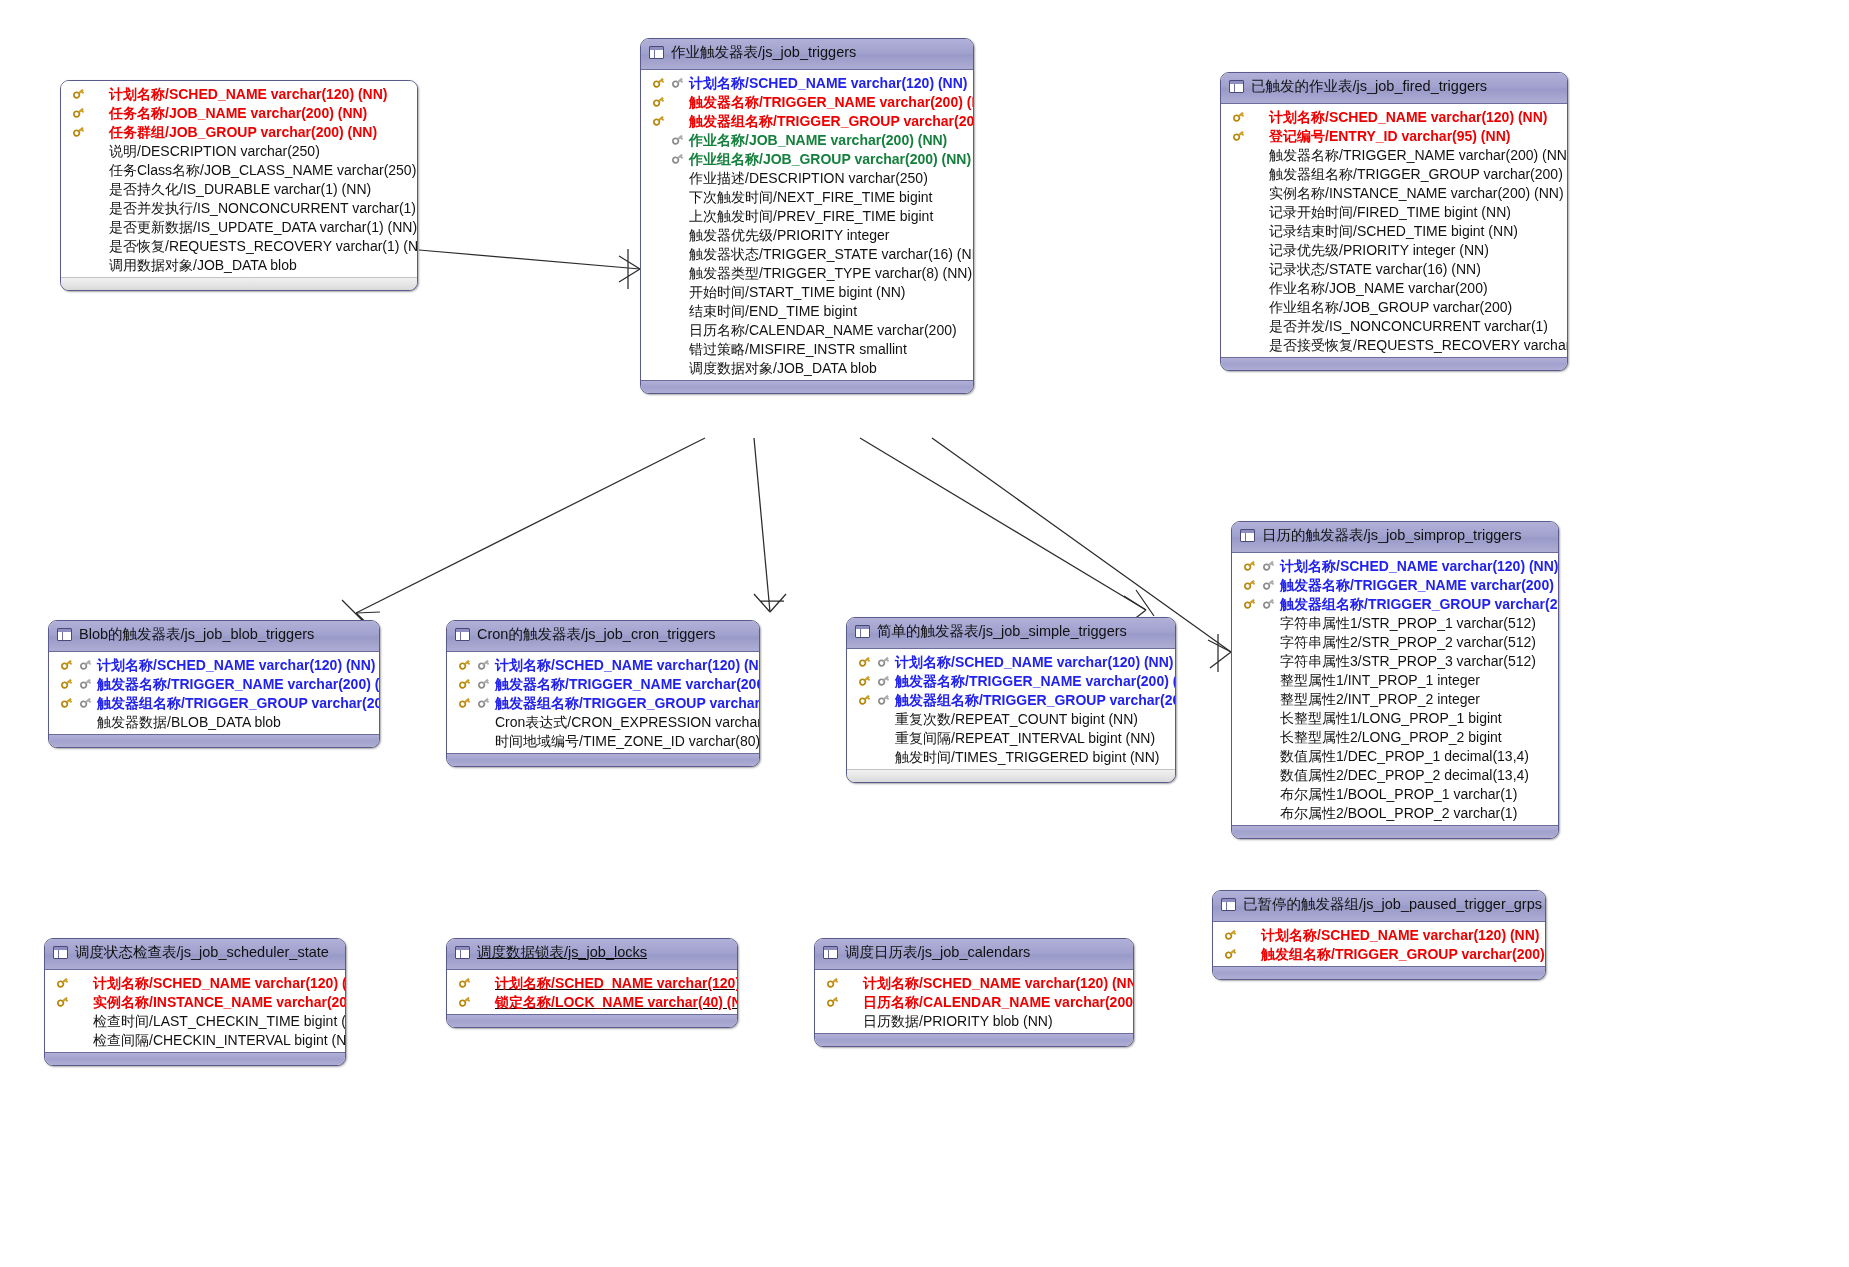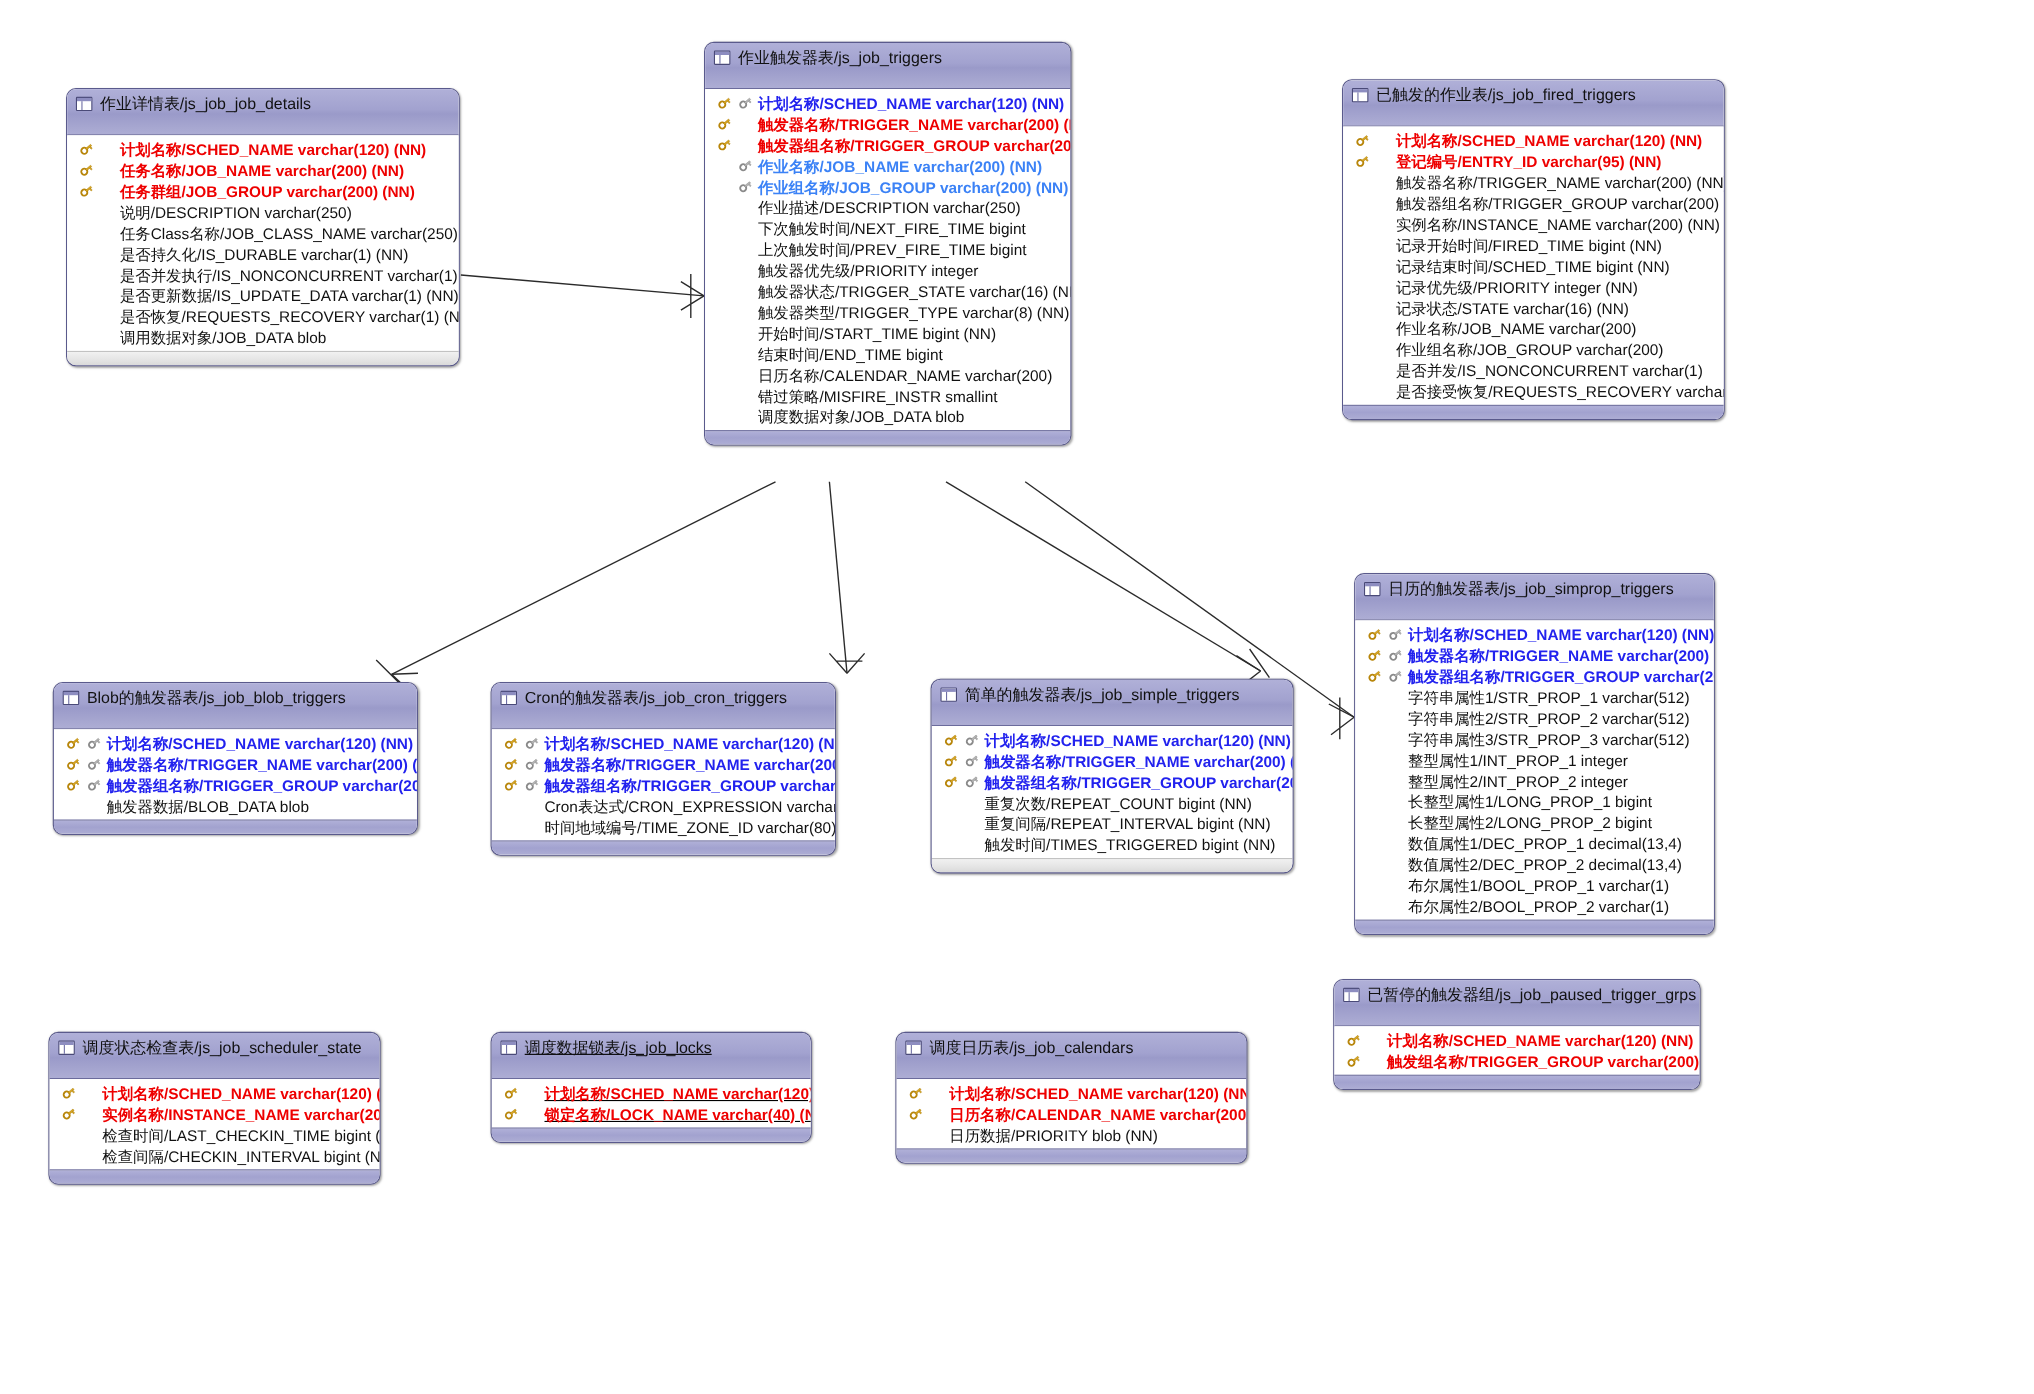--- a/index.html
+++ b/index.html
@@ -16,21 +16,21 @@
     border:1px solid #5a5a8c;
     border-radius:9px;
     background:#ffffff;
     box-shadow:1px 1px 2px rgba(0,0,0,0.35);
     overflow:hidden;
     box-sizing:border-box;
   }
   .ent-header{
     background:linear-gradient(to bottom,#b0b0d8 0%,#a2a2cf 45%,#9a9ac9 55%,#adadd4 100%);
     border-bottom:1px solid #6b6b9c;
-    padding:4px 8px 18px 8px;
+    padding:4px 8px 7px 8px;
     display:flex;align-items:center;gap:7px;
     font-size:14.5px;color:#111;
     white-space:nowrap;
   }
   .tbl-icon{
     width:13px;height:11px;flex:0 0 auto;
     border:1px solid #4a4a78;
     background:#ffffff;
     position:relative;border-radius:1px;
   }
@@ -54,21 +54,21 @@
     display:flex;align-items:center;
     font-size:14px;line-height:1;
     padding:2.5px 10px 2.5px 8px;
     white-space:nowrap;
   }
   .keyslot{width:19px;flex:0 0 auto;display:flex;justify-content:center;align-items:center;}
   .keyslot.empty{width:19px;}
   .coltext{padding-left:2px;}
   .c-red{color:#ee0000;font-weight:bold;}
   .c-blue{color:#2222ee;font-weight:bold;}
-  .c-green{color:#3b82f6;font-weight:bold;}
+  .c-green{color:#15803d;font-weight:bold;}
   .c-black{color:#111111;font-weight:normal;}
   .key{display:inline-block;width:13px;height:13px;}
 </style>
 </head>
 <body>
 
 <div id="canvas">
 
   <svg class="links" viewBox="0 0 1849 1267" preserveAspectRatio="none">
     <g stroke="#2b2b2b" stroke-width="1.25" fill="none">
@@ -84,24 +84,20 @@
 
       <path d="M 860,438 L 1146,610"></path>
       <path d="M 1146,610 L 1124,596 M 1146,610 L 1128,624 M 1136,590 L 1154,616"></path>
 
       <path d="M 932,438 L 1231,652"></path>
       <path d="M 1231,652 L 1208,640 M 1231,652 L 1210,668 M 1218,634 L 1218,672"></path>
     </g>
   </svg>
 
 <div class="entity" style="left: 60px; top: 80px; width: 358px;">
-      <div class="ent-header">
-        <span class="tbl-icon"></span>
-        <span>作业详情表/js_job_job_details</span>
-      </div>
       <div class="ent-body">
         <div class="col">
           <span class="keyslot">
             <svg class="key" viewBox="0 0 16 16">
               <g transform="rotate(-40 8 8)">
                 <circle cx="5" cy="8" r="3.4" fill="none" stroke="#b8860b" stroke-width="2.1"></circle>
                 <rect x="7.6" y="7.0" width="7.4" height="2.0" fill="#d9a520" stroke="#a87c08" stroke-width="0.5"></rect>
                 <rect x="12.0" y="9.0" width="1.5" height="2.6" fill="#d9a520" stroke="#a87c08" stroke-width="0.5"></rect>
               </g>
             </svg>

